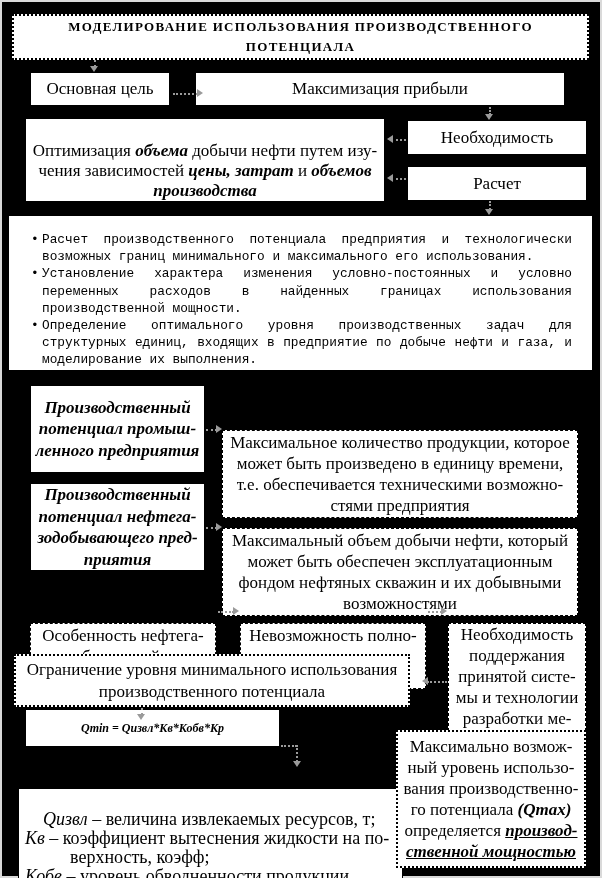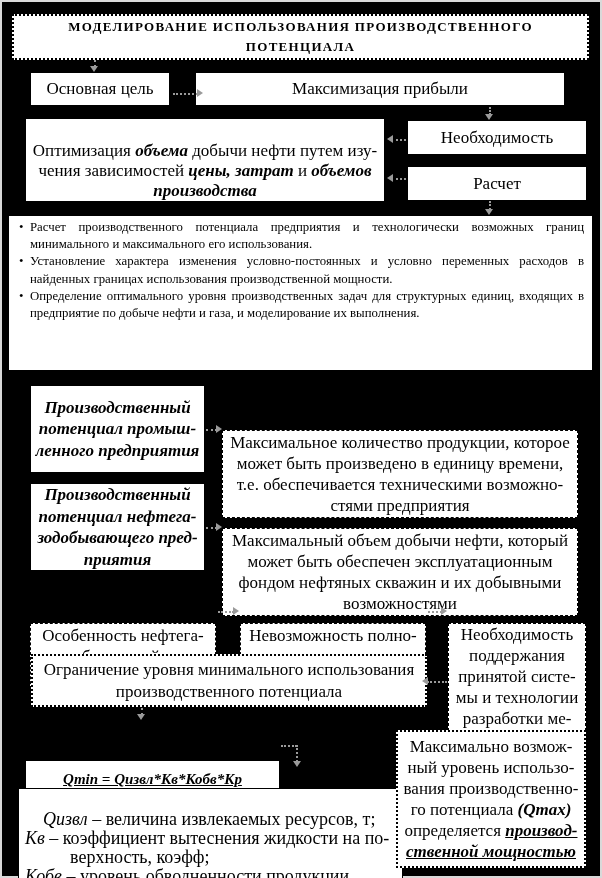--- a/index.html
+++ b/index.html
@@ -31,32 +31,32 @@
   .sh-ul::before{left:-12px;top:-8px;}
   .sh-rr::before{left:10px;top:-7px;}
   
   #title{left:12px;top:14px;width:577px;height:46px;font-weight:bold;font-size:13px;letter-spacing:1.3px;}
   #goal{left:30px;top:72px;width:140px;height:34px;}
   #profit{left:195px;top:72px;width:370px;height:34px;}
   #opt{left:25px;top:118px;width:360px;height:84px;align-items:flex-end;}
   #necessity{left:407px;top:120px;width:180px;height:35px;}
   #tasks{left:407px;top:166px;width:180px;height:35px;}
   #bullets{left:8px;top:215px;width:585px;height:156px;font-size:12.8px;line-height:17.2px;padding:3px 8px 0 8px;}
-  #bullets ul{margin:0;padding:0;list-style:none;}
+  #bullets ul{margin:12px;padding:0;list-style:none;font-family:Liberation Mono, monospace;}
   #bullets li{position:relative;padding-left:13px;text-align:justify;}
   #bullets li::before{content:"\2022";position:absolute;left:2px;}
   #r5l{left:30px;top:385px;width:175px;height:88px;font-weight:bold;font-style:italic;line-height:21.5px;}
   #r5r{left:222px;top:385px;width:356px;height:88px;line-height:21px;}
   #r6l{left:30px;top:483px;width:175px;height:88px;font-weight:bold;font-style:italic;line-height:21.5px;}
   #r6r{left:222px;top:483px;width:356px;height:88px;line-height:21px;}
   #r7a{left:30px;top:578px;width:186px;height:66px;line-height:21px;}
   #r7b{left:240px;top:578px;width:186px;height:66px;line-height:21px;}
   #r7c{left:448px;top:578px;width:138px;height:128px;line-height:21px;}
-  #r8{left:31px;top:654px;width:396px;height:53px;line-height:22px;font-family:Liberation Serif, serif;}
-  #formula{left:25px;top:760px;width:255px;height:38px;font-weight:bold;font-style:italic;font-size:15px;text-decoration:underline;}
+  #r8{left:14px;top:654px;width:396px;height:53px;line-height:22px;font-family:Liberation Serif, serif;}
+  #formula{left:25px;top:709px;width:255px;height:38px;font-weight:bold;font-style:italic;font-size:12px;}
   #defs{left:18px;top:788px;width:385px;height:100px;font-size:18px;line-height:19px;padding:2px 6px;white-space:pre-wrap;}
   #maxbox{left:396px;top:730px;width:190px;height:138px;line-height:21px;}
   
   .ln{position:absolute;}
   .lnh{border-top:2px dotted #9a9a9a;height:0;}
   .lnv{border-left:2px dotted #9a9a9a;width:0;}
   .hd{position:absolute;width:0;height:0;}
   .hd-down{border-left:4px solid transparent;border-right:4px solid transparent;border-top:6px solid #9a9a9a;}
   .hd-right{border-top:4px solid transparent;border-bottom:4px solid transparent;border-left:6px solid #9a9a9a;}
   .hd-left{border-top:4px solid transparent;border-bottom:4px solid transparent;border-right:6px solid #9a9a9a;}

